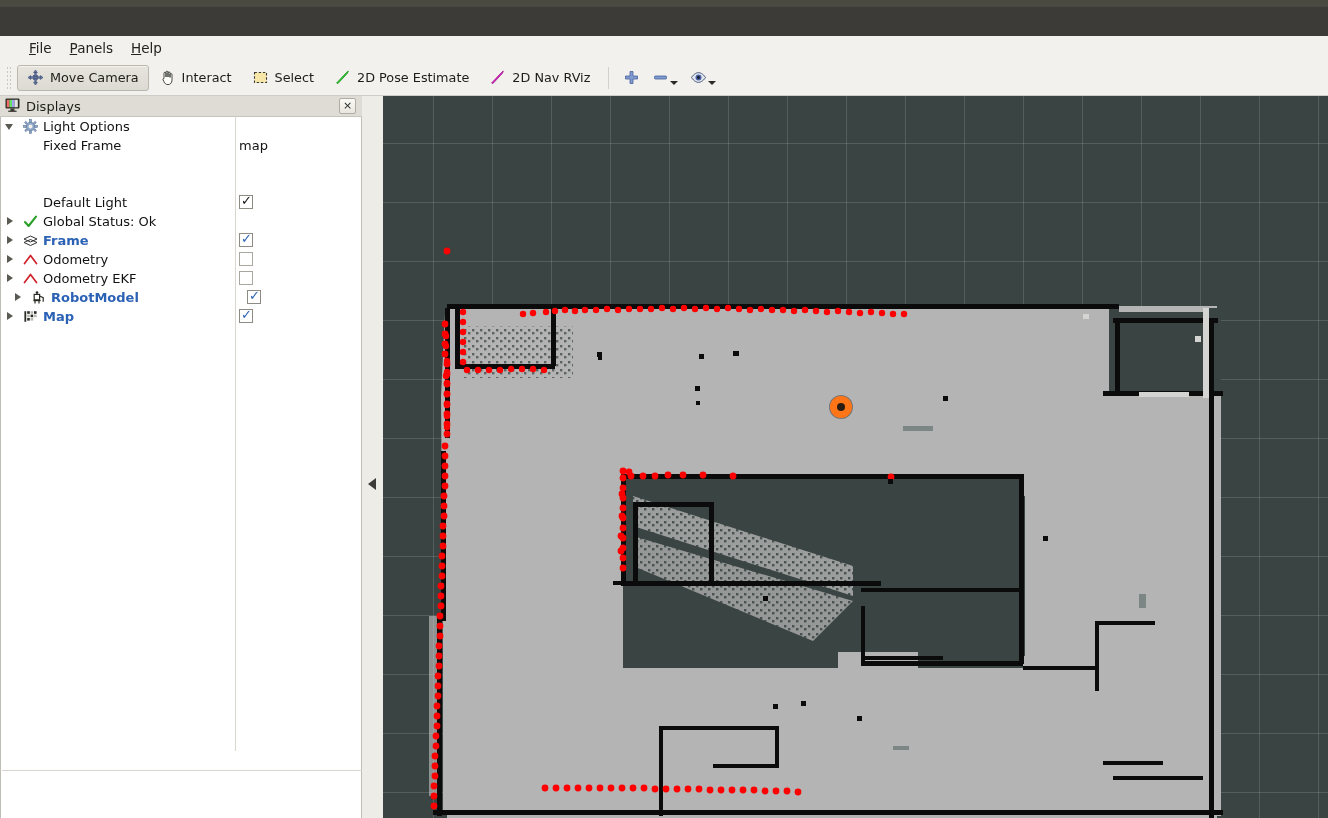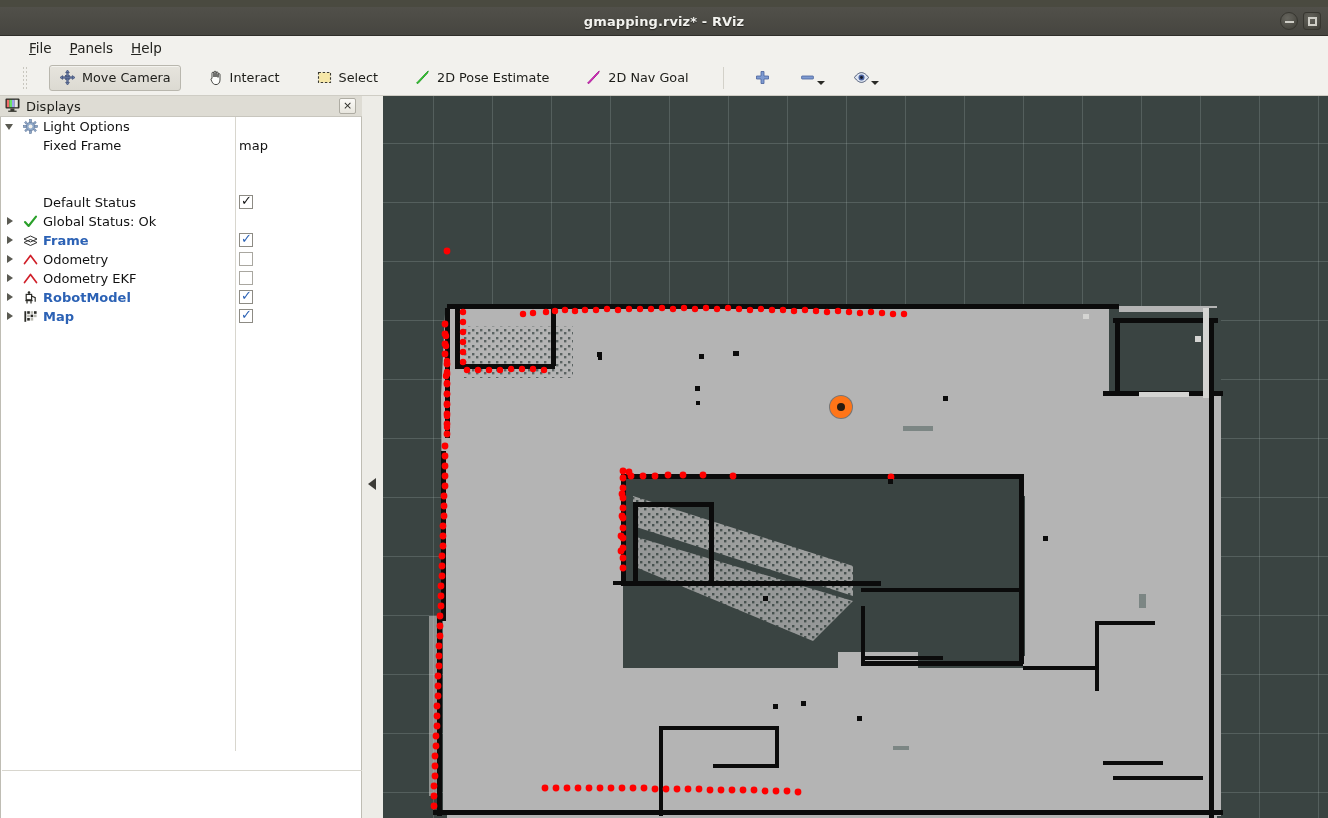--- a/index.html
+++ b/index.html
@@ -53,21 +53,21 @@
   .menu-item {
     font-size: 13.5px; color: #23231f; padding: 2px 9px; cursor: default;
   }
   .menu-item u { text-decoration: underline; }
 
   
   .toolbar {
     position: absolute; left: 0; top: 60px; width: 1328px; height: 36px;
     background: #f2f1ed;
     border-bottom: 1px solid #cfcdc5;
-    display: flex; align-items: center; padding-left: 22px; gap: 16px;
+    display: flex; align-items: center; padding-left: 6px; gap: 0px;
   }
   .tb-grip {
     width: 6px; height: 24px; margin-right: 5px;
     background-image: radial-gradient(#c9c7bf 1px, transparent 1px);
     background-size: 3px 4px;
   }
   .tb-btn {
     display: flex; align-items: center; gap: 6px;
     height: 26px; padding: 0 9px; border-radius: 3px;
     font-size: 12.8px; color: #1d1d19; white-space: nowrap;
@@ -203,31 +203,20 @@
     width: 8px; height: 8px; border-radius: 50%; background: #2a1c10;
   }
 </style>
 </head>
 <body>
 
 <div id="app">
 
   <div class="top-strip"></div>
 
-  <div class="titlebar">
-    <div class="title">gmapping.rviz* - RViz</div>
-    <div class="wbtns">
-      <div class="wbtn min">
-          <i></i>
-        </div>
-      <div class="wbtn max sq">
-          <i></i>
-        </div>
-    </div>
-  </div>
 
   <div class="menubar">
     <div class="menu-item"><u>F</u>ile</div>
     <div class="menu-item"><u>P</u>anels</div>
     <div class="menu-item"><u>H</u>elp</div>
   </div>
 
   <div class="toolbar">
     <div class="tb-grip"></div>
 
@@ -274,21 +263,21 @@
       </span>
       <span>2D Pose Estimate</span>
     </div>
 
     <div class="tb-btn">
       <span class="tb-icon">
         <svg width="17" height="17" viewBox="0 0 17 17">
           <path d="M2.6 14 L12.6 3.4 L14.3 2 L13.4 4.3 L3.9 14.6 Z" fill="#e321c8" stroke="#9c1188" stroke-width=".8" stroke-linejoin="round"></path>
         </svg>
       </span>
-      <span>2D Nav Goal</span>
+      <span>2D Nav RViz</span>
     </div>
 
     <div class="tb-sep"></div>
 
     <div class="tb-plain">
       <span class="tb-icon">
         <svg width="17" height="17" viewBox="0 0 17 17">
           <path d="M7 2.5h3v4.5h4.5v3H10v4.5H7V10H2.5V7H7z" fill="#7e9ad0" stroke="#4a629c" stroke-width=".8" stroke-linejoin="round"></path>
         </svg>
       </span>
@@ -358,21 +347,21 @@
       </div>
 
       <div class="trow" style="top:19px;position:absolute;left:0;width:360px;">
         <span class="tw-label">Fixed Frame</span>
         <span class="tw-val">map</span>
       </div>
 
 
 
       <div class="trow" style="top:76px;position:absolute;left:0;width:360px;">
-        <span class="tw-label">Default Status</span>
+        <span class="tw-label">Default Light</span>
         <span class="tw-chk on black"></span>
       </div>
 
       <div class="trow" style="top:95px;position:absolute;left:0;width:360px;">
         <span class="tw-arrow collapsed"></span>
         <span class="tw-icon">
           <svg width="15" height="15" viewBox="0 0 15 15">
             <path d="M2 8 L5.6 12 L13 2.6" fill="none" stroke="#2aa02a" stroke-width="2.1" stroke-linecap="round" stroke-linejoin="round"></path>
           </svg>
         </span>
@@ -407,21 +396,21 @@
         <span class="tw-arrow collapsed"></span>
         <span class="tw-icon">
           <svg width="15" height="15" viewBox="0 0 15 15">
             <path d="M1.5 11.5 L7.5 3.5 L13.5 11.5" fill="none" stroke="#d0202a" stroke-width="1.7" stroke-linecap="round" stroke-linejoin="round"></path>
           </svg>
         </span>
         <span class="tw-label">Odometry EKF</span>
         <span class="tw-chk off"></span>
       </div>
 
-      <div class="trow" style="top:171px;position:absolute;left:0;width:360px;">
+      <div class="trow" style="top:171px;position:absolute;left:8px;width:360px;">
         <span class="tw-arrow collapsed"></span>
         <span class="tw-icon">
           <svg width="15" height="15" viewBox="0 0 15 15">
             <circle cx="6" cy="2.6" r="1.3" fill="#2b2b26"></circle>
             <rect x="3.2" y="4.4" width="5.4" height="5.4" fill="none" stroke="#2b2b26" stroke-width="1.2"></rect>
             <path d="M8.6 6 L12.2 7.6 L12.2 11.8" fill="none" stroke="#2b2b26" stroke-width="1.2"></path>
             <path d="M2.4 10.6 L9.6 10.6" stroke="#2b2b26" stroke-width="1.2"></path>
             <path d="M4 10.6 L4 13.4 M8 10.6 L8 13.4" stroke="#2b2b26" stroke-width="1.2"></path>
           </svg>
         </span>

